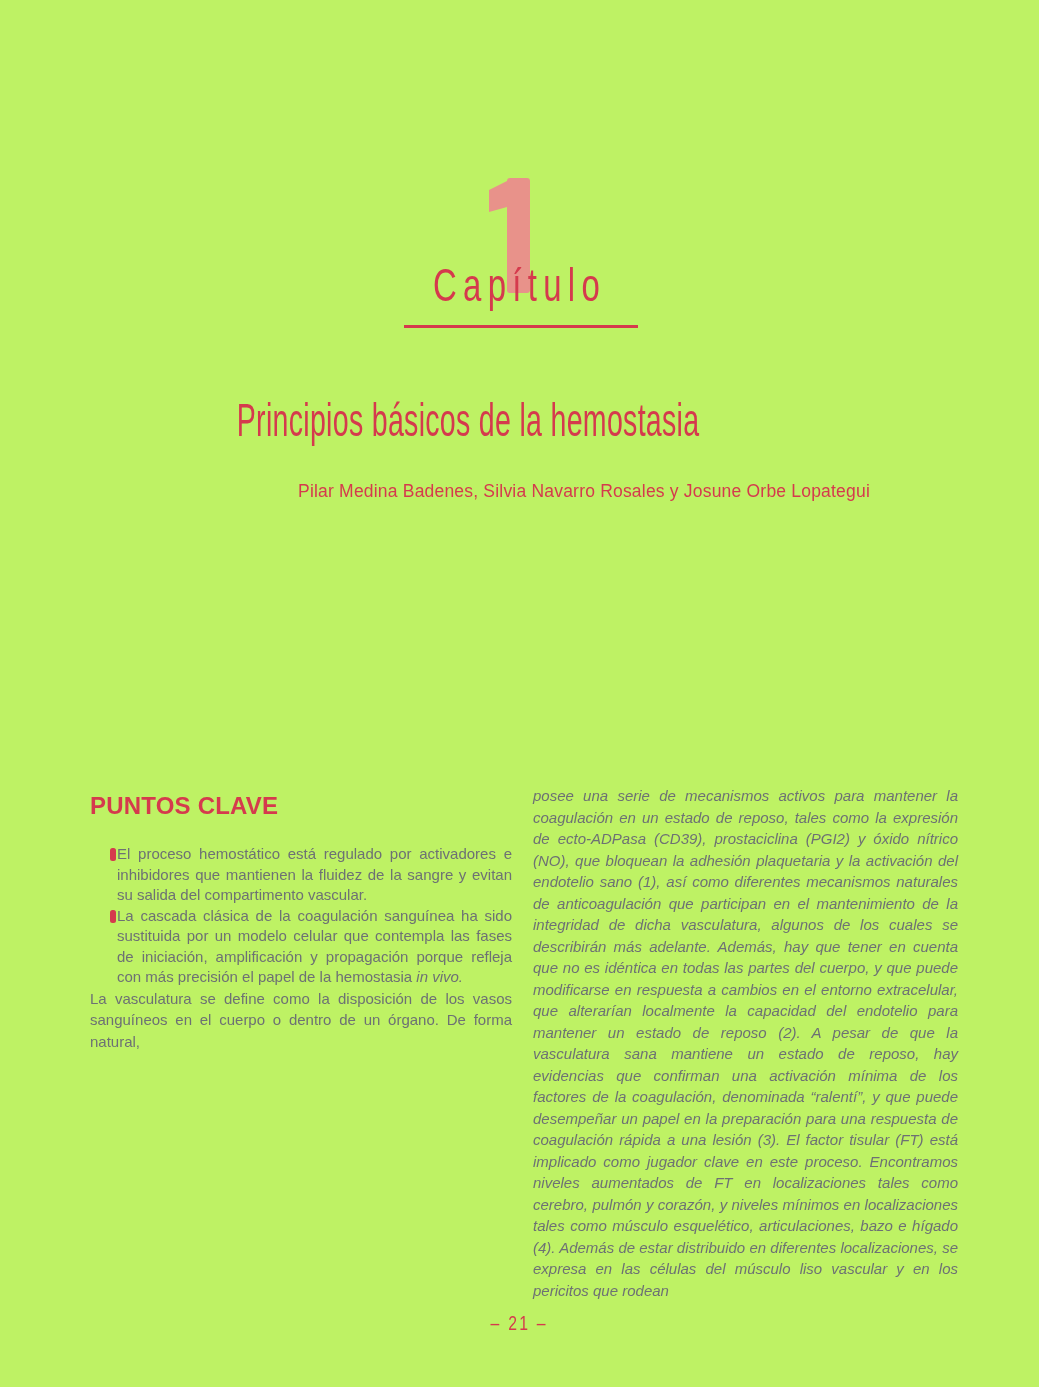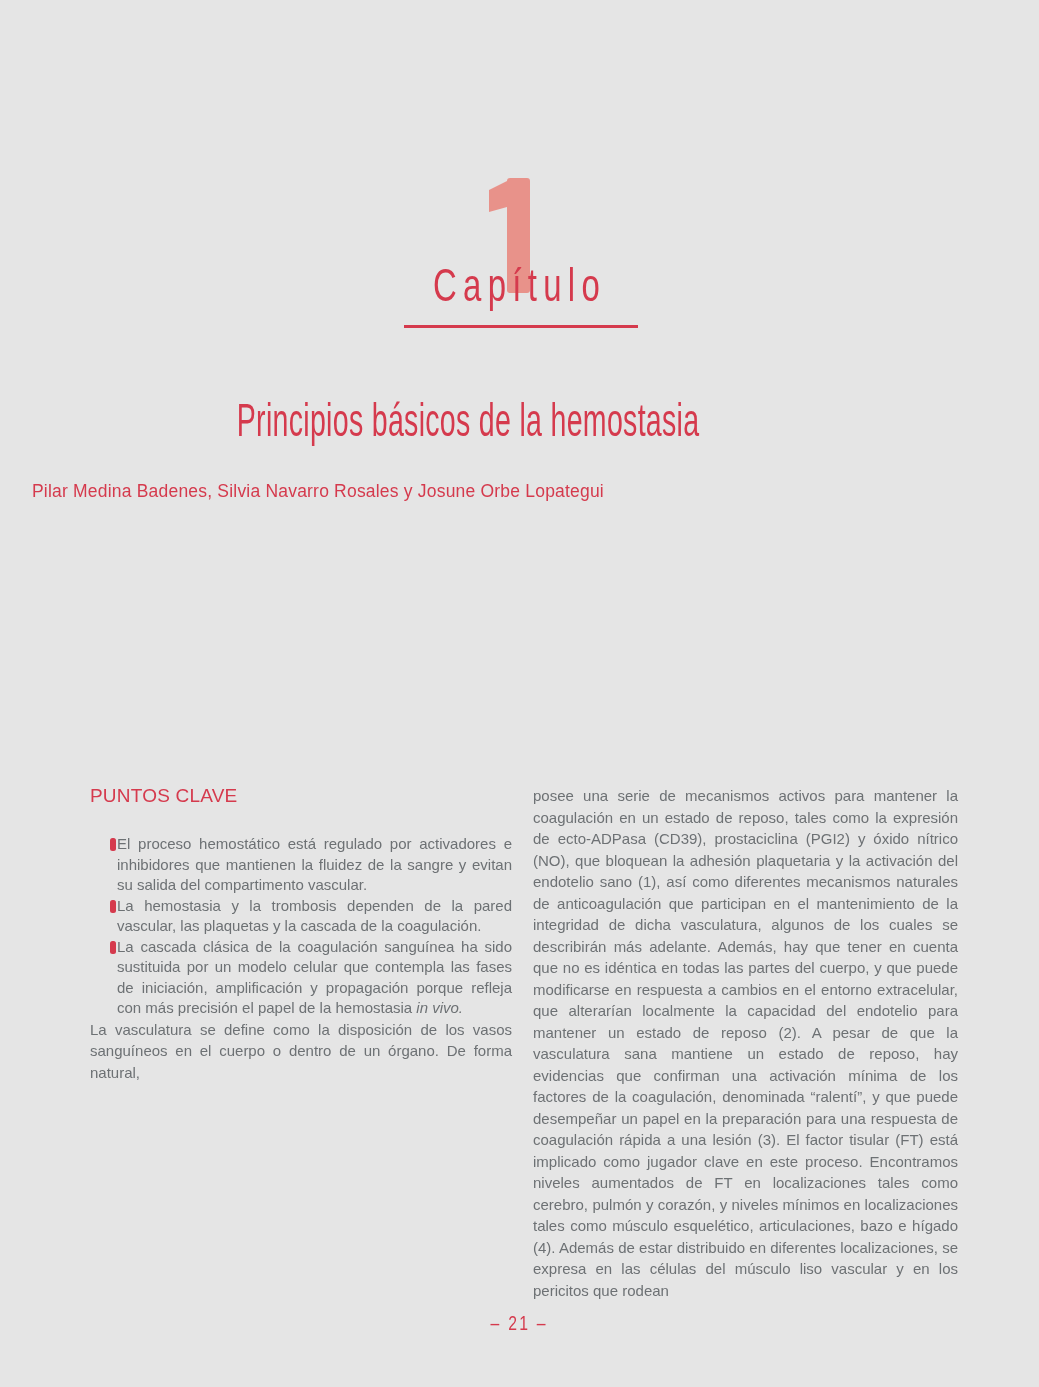--- a/index.html
+++ b/index.html
@@ -1,19 +1,19 @@
 <!DOCTYPE html>
 <html><head>
 <meta charset="utf-8">
 <style>
   html,body { margin:0; padding:0; background:#ffffff; }
   .page {
     position:relative;
     width:1039px; height:1387px;
-    background:#e5e5e5;
+    background:#bef264;
     font-family:"Liberation Sans", sans-serif;
     overflow:hidden;
   }
   
   .chapter-one {
     position:absolute; left:489px; top:176px;
     width:42px; height:118px;
   }
   .capitulo-wrap {
     position:absolute; left:0; top:261px; width:1039px;
@@ -43,42 +43,41 @@
     font-size:46px; line-height:1.15;
     color:var(--red);
     transform:scaleX(0.62);
     transform-origin:center top;
     letter-spacing:0.5px;
     font-weight:400;
     white-space:nowrap;
   }
   .authors-wrap {
     position:absolute; left:0; top:481px; width:870px;
-    text-align:left;
-    margin-left:32px;
+    text-align:right;
   }
   .authors {
     display:inline-block;
     font-size:17.5px;
     color:var(--red);
     letter-spacing:0.2px;
   }
   
   .columns {
     position:absolute; left:90px; top:785px;
     width:868px;
     display:flex;
     gap:21px;
   }
   .col-left  { width:422px; }
-  .col-right { width:425px; }
+  .col-right { width:425px;font-style:italic; }
   h2.section-heading {
-    margin:0 0 27px 0;
-    font-size:19px; line-height:22px;
-    font-weight:400;
+    margin:10px 0 27px 0;
+    font-size:24px; line-height:22px;
+    font-weight:700;
     color:var(--red);
     letter-spacing:0.2px;
   }
   h2.second { margin-top:44px; margin-bottom:26px; }
   .bullets { margin:0; padding:0; list-style:none; }
   .bullets li {
     display:flex;
     margin:0 0 0 20px;
     color:var(--gray);
     font-size:15px; line-height:20.5px;
@@ -146,24 +145,20 @@
     <div class="col-left">
       <h2 class="section-heading">PUNTOS CLAVE</h2>
 
       <ul class="bullets" id="bullets">
           <li>
             <span class="bullet-marker"></span>
             <span class="bullet-text">El proceso hemostático está regulado por activadores e inhibidores que mantienen la fluidez de la sangre y evitan su salida del compartimento vascular.</span>
           </li>
           <li>
             <span class="bullet-marker"></span>
-            <span class="bullet-text">La hemostasia y la trombosis dependen de la pared vascular, las plaquetas y la cascada de la coagulación.</span>
-          </li>
-          <li>
-            <span class="bullet-marker"></span>
             <span class="bullet-text">La cascada clásica de la coagulación sanguínea ha sido sustituida por un modelo celular que contempla las fases de iniciación, amplificación y propagación porque refleja con más precisión el papel de la hemostasia <span class="em">in vivo.</span></span>
           </li>
         </ul>
 
 
       <p class="body-par">La vasculatura se define como la disposición de los vasos sanguíneos en el cuerpo o dentro de un órgano. De forma natural,</p>
     </div>
 
     <div class="col-right">
       <p class="body-par">posee una serie de mecanismos activos para mantener la coagulación en un estado de reposo, tales como la expresión de ecto-ADPasa (CD39), prostaciclina (PGI2) y óxido nítrico (NO), que bloquean la adhesión plaquetaria y la activación del endotelio sano (1), así como diferentes mecanismos naturales de anticoagulación que participan en el mantenimiento de la integridad de dicha vasculatura, algunos de los cuales se describirán más adelante. Además, hay que tener en cuenta que no es idéntica en todas las partes del cuerpo, y que puede modificarse en respuesta a cambios en el entorno extracelular, que alterarían localmente la capacidad del endotelio para mantener un estado de reposo (2). A pesar de que la vasculatura sana mantiene un estado de reposo, hay evidencias que confirman una activación mínima de los factores de la coagulación, denominada “ralentí”, y que puede desempeñar un papel en la preparación para una respuesta de coagulación rápida a una lesión (3). El factor tisular (FT) está implicado como jugador clave en este proceso. Encontramos niveles aumentados de FT en localizaciones tales como cerebro, pulmón y corazón, y niveles mínimos en localizaciones tales como músculo esquelético, articulaciones, bazo e hígado (4). Además de estar distribuido en diferentes localizaciones, se expresa en las células del músculo liso vascular y en los pericitos que rodean</p>

